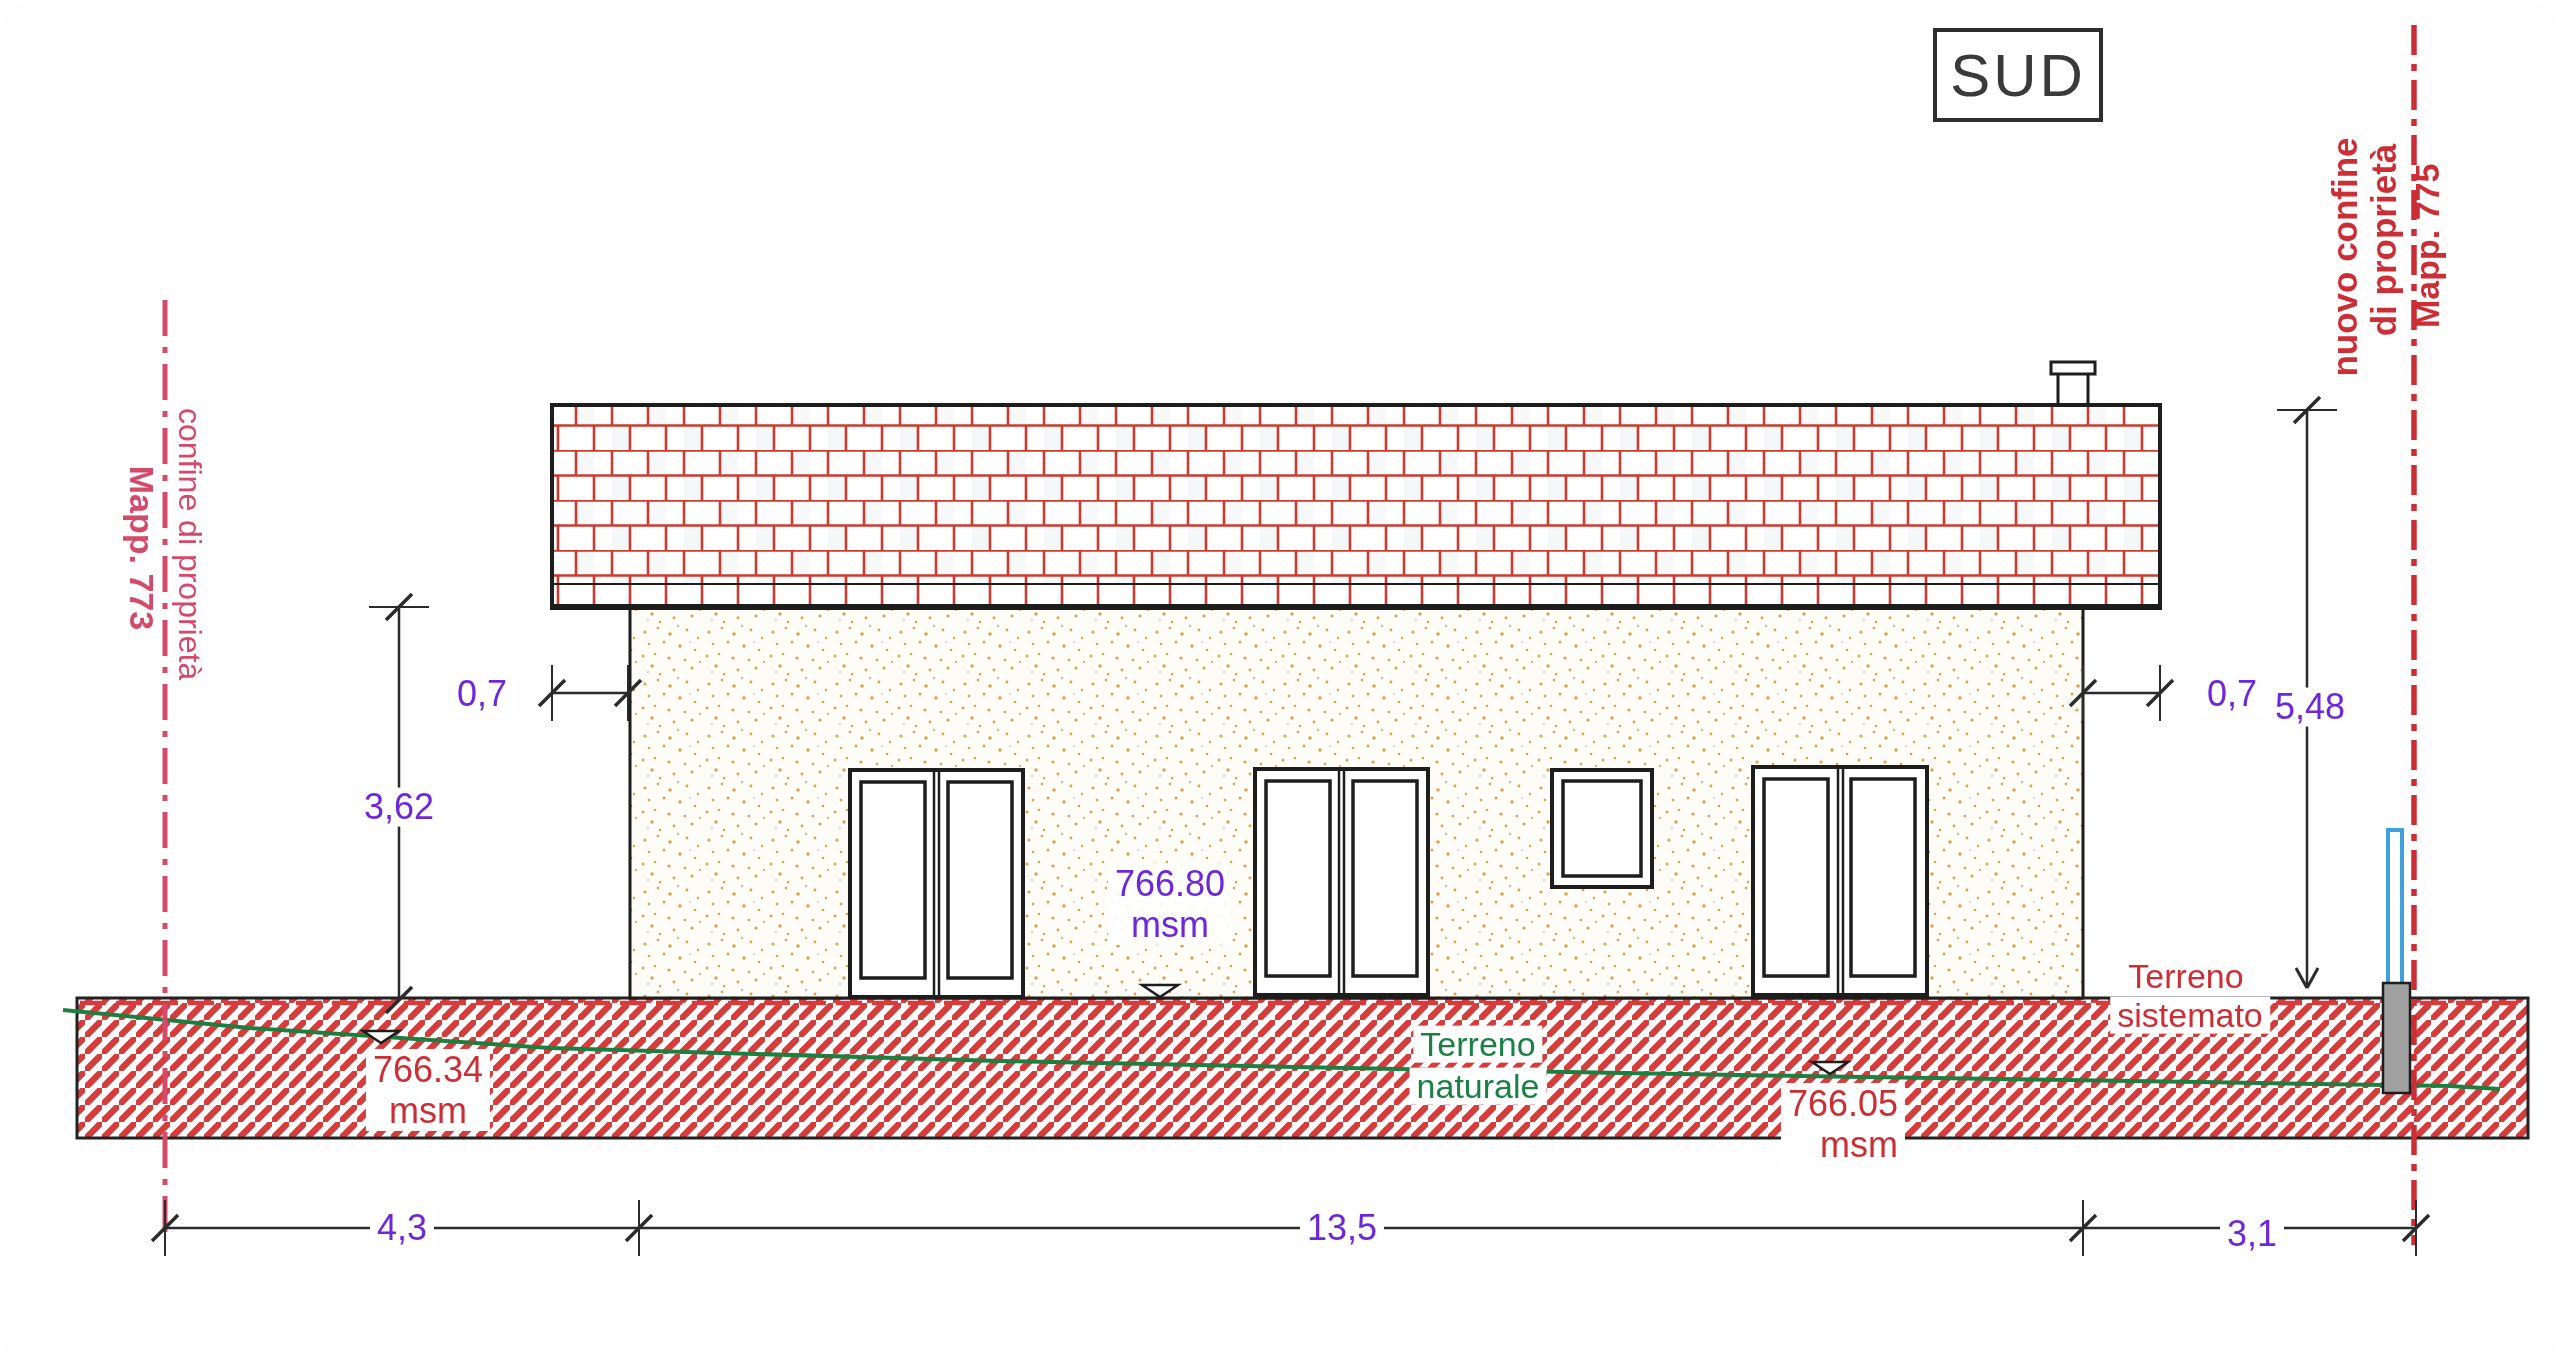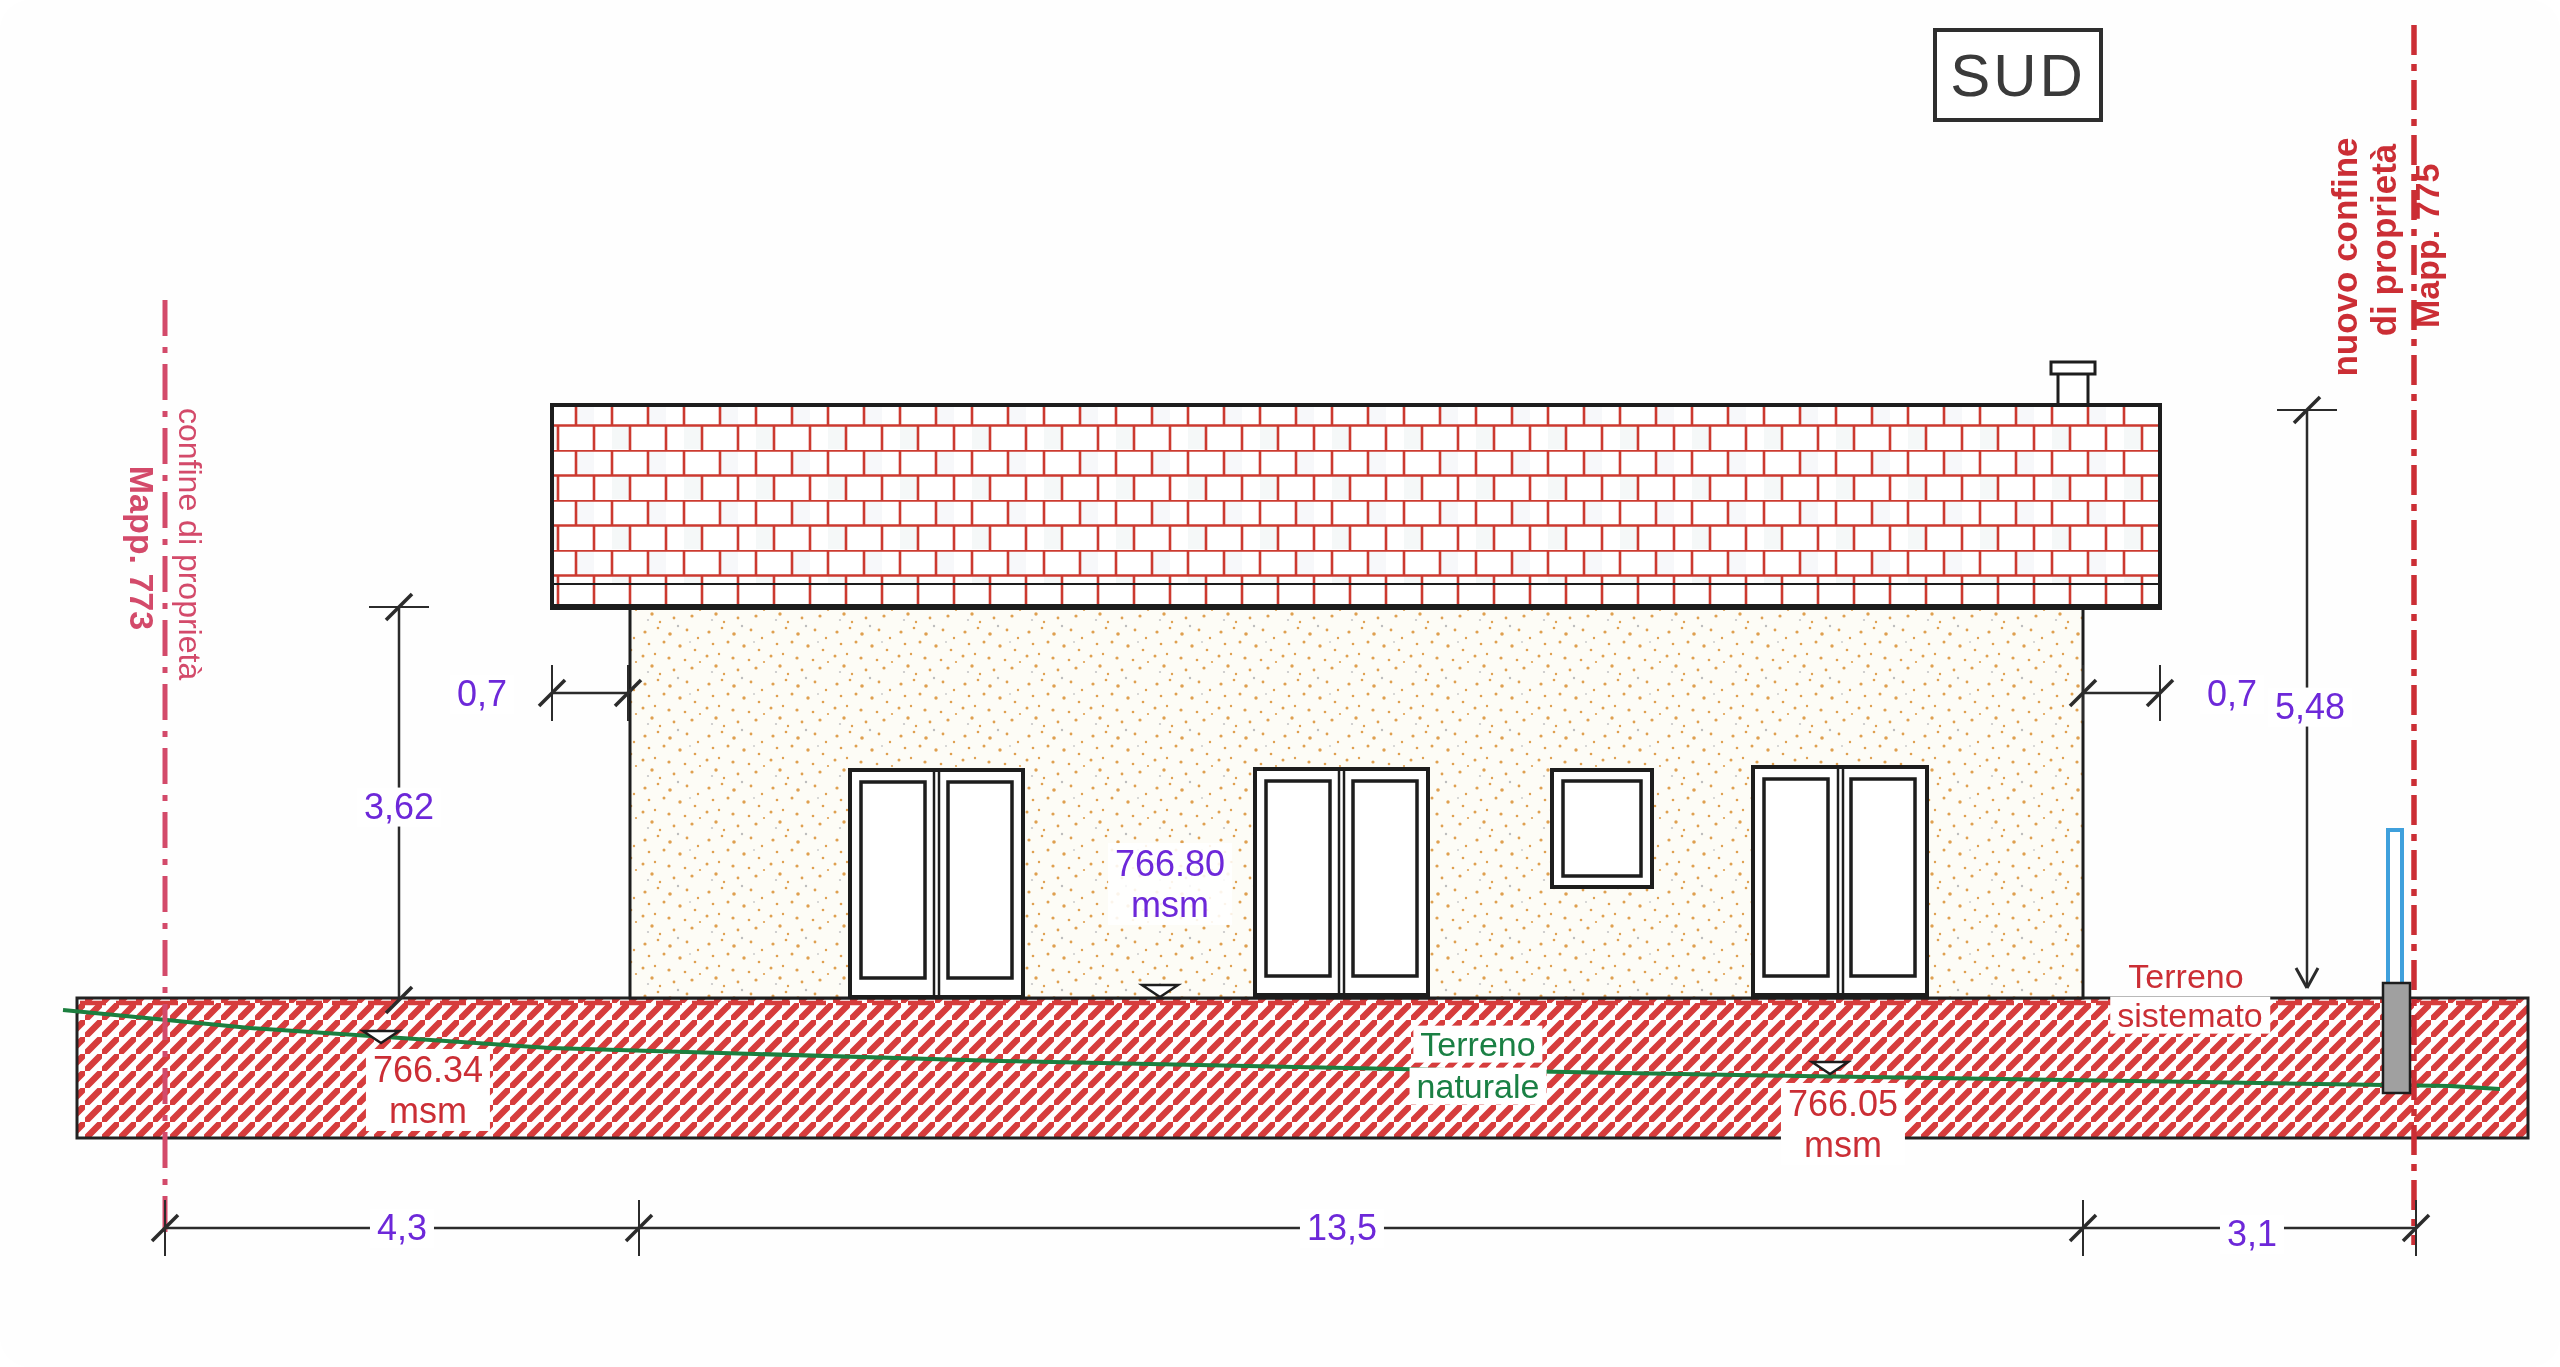--- a/index.html
+++ b/index.html
@@ -214,29 +214,29 @@
   <div class="rot ccw bold" style="left:2347px;top:228px;width:160px;font-size:34px;color:var(--boundary-right,#cb2e35);">Mapp. 775</div>
 
   <div class="lbl" style="left:482px;top:694px;">0,7</div>
   <div class="lbl" style="left:2232px;top:694px;">0,7</div>
   <div class="lbl" style="left:399px;top:807px;">3,62</div>
   <div class="lbl" style="left:2310px;top:707px;">5,48</div>
   <div class="lbl" style="left:402px;top:1228px;">4,3</div>
   <div class="lbl" style="left:1342px;top:1228px;">13,5</div>
   <div class="lbl" style="left:2252px;top:1228px;margin-top:6px;">3,1</div>
 
-  <div class="lbl center two-line" style="left:1170px;top:884px;background:rgba(255,255,255,0.88);">
+  <div class="lbl center two-line" style="left:1170px;top:904px;background:rgba(255,255,255,0.88);">
     <span>766.80</span><br>
     <span>msm</span>
   </div>
   <div class="lbl center two-line red" style="left:428px;top:1090px;">
     <span>766.34</span><br>
     <span>msm</span>
   </div>
-  <div class="lbl center two-line red" style="left:1843px;top:1124px;">
+  <div class="lbl center two-line red" style="left:1843px;top:1124px;text-align:right;">
     <span>766.05</span><br>
     <span>msm</span>
   </div>
 
   <div class="lbl green" style="left:1478px;top:1044px;font-size:34px;">Terreno</div>
   <div class="lbl green" style="left:1478px;top:1086px;font-size:34px;">naturale</div>
   <div class="lbl red nobg" style="left:2186px;top:976px;font-size:34px;">Terreno</div>
   <div class="lbl red" style="left:2190px;top:1015px;font-size:34px;">sistemato</div>
 
 </div>

